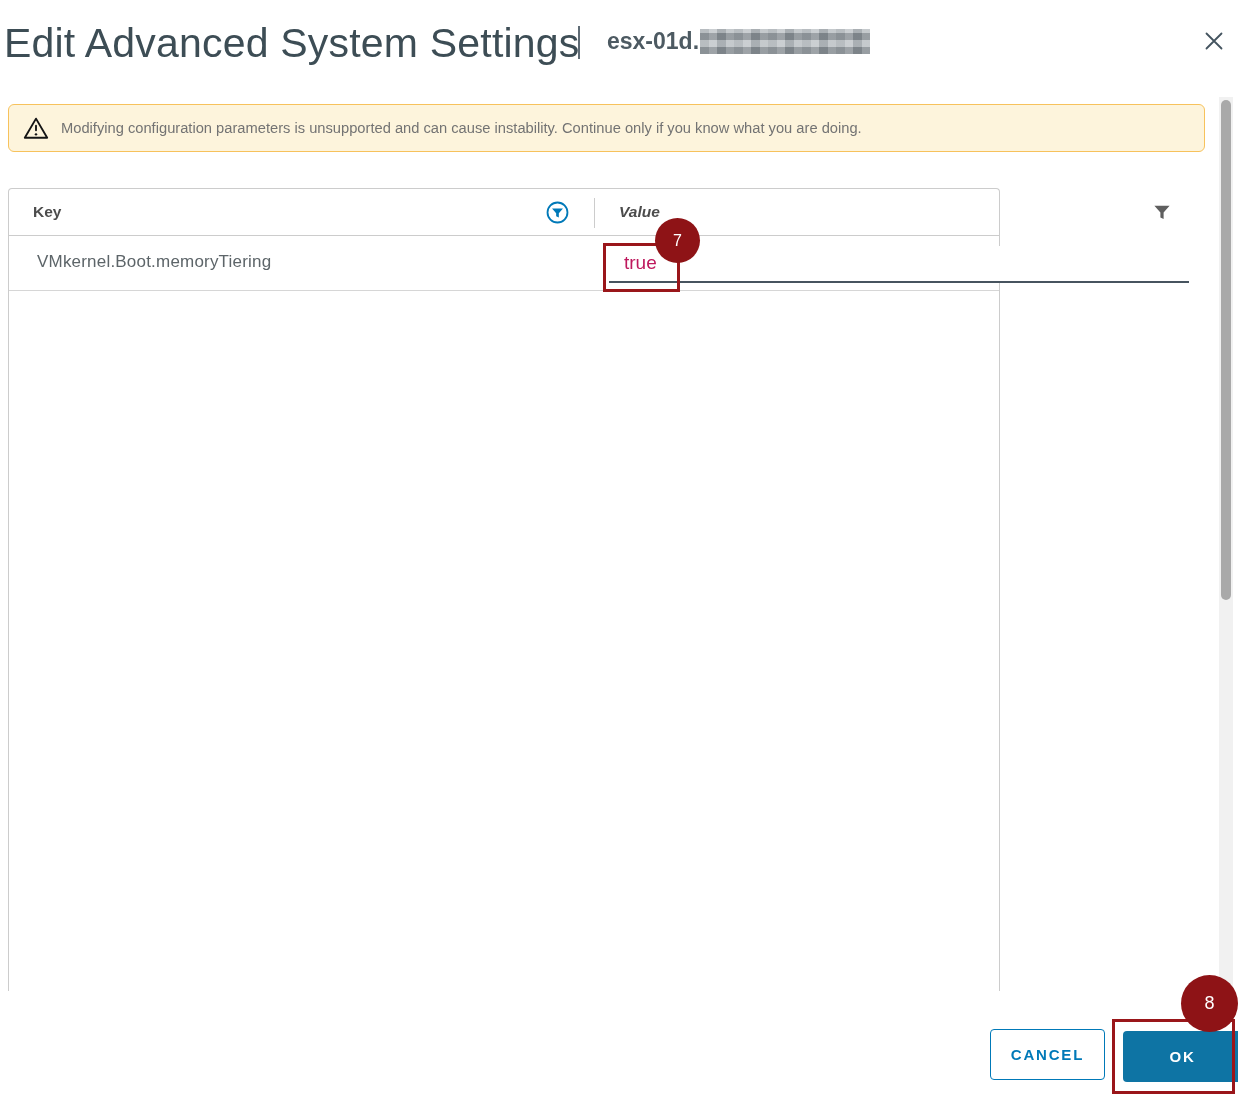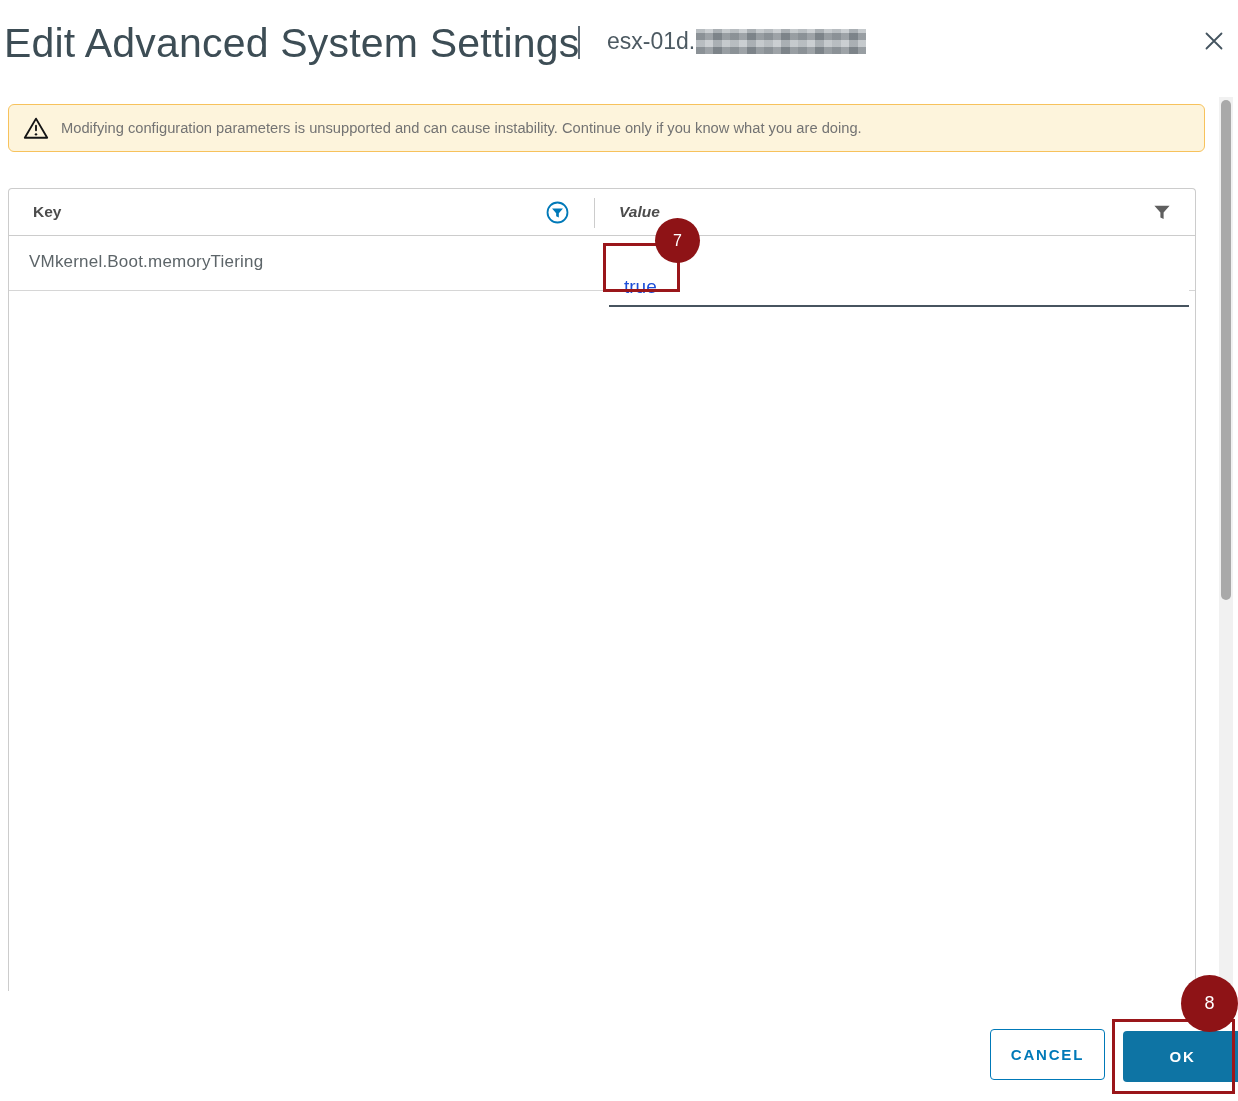--- a/index.html
+++ b/index.html
@@ -17,21 +17,21 @@
     font-size: 41px; font-weight: 400; color: #3d4d55;
     letter-spacing: 0.2px; white-space: nowrap;
   }
   .title-divider {
     position: absolute; left: 578px; top: 26px;
     width: 2px; height: 33px; background: #5f6b75;
   }
   .hostname {
     position: absolute; left: 607px; top: 28px;
     font-size: 23px; color: #4d5a62; white-space: nowrap;
-    display: flex; align-items: center;
+    display: flex; align-items: center; font-weight: bold;
   }
   .redacted-blur {
     display: inline-block; width: 170px; height: 25px; margin-left: 1px;
     background-image:
       repeating-linear-gradient(0deg, rgba(105,112,118,0.45) 0 7px, rgba(205,209,212,0.45) 7px 14px),
       repeating-linear-gradient(90deg, #a7adb1 0 9px, #c9cdd0 9px 17px, #8d9499 17px 26px, #bfc4c7 26px 34px);
   }
   .close-btn {
     position: absolute; left: 1200px; top: 29px;
     width: 28px; height: 28px; cursor: pointer;
@@ -44,21 +44,21 @@
     width: 1197px; height: 48px;
     background: #fdf4dc; border: 1.5px solid #f7c25c; border-radius: 6px;
     display: flex; align-items: center; padding: 0 14px;
   }
   .warn-icon { flex: 0 0 auto; width: 26px; height: 24px; margin-right: 12px; }
   .warn-text { font-size: 14.7px; color: #737373; }
 
   
   .grid {
     position: absolute; left: 8px; top: 188px;
-    width: 1188px; height: 803px;
+    width: 992px; height: 803px;
     border-top: 1px solid #cccccc;
     border-left: 1px solid #cccccc;
     border-right: 1px solid #cccccc;
     border-radius: 4px 4px 0 0;
     background: #ffffff;
   }
   .grid-header {
     position: absolute; left: 0; top: 0; right: 0; height: 47px;
     border-bottom: 1px solid #cccccc;
   }
@@ -70,31 +70,31 @@
   .col-value-label { left: 610px; font-style: italic; }
   .hdr-filter-active { position: absolute; left: 537px; top: 12px; width: 23px; height: 23px; cursor: pointer; }
   .hdr-divider { position: absolute; left: 585px; top: 9px; width: 1px; height: 30px; background: #cccccc; }
   .hdr-filter-plain { position: absolute; left: 1144px; top: 15px; width: 18px; height: 17px; cursor: pointer; }
 
   .grid-row {
     position: absolute; left: 0; top: 47px; right: 0; height: 55px;
     border-bottom: 1px solid #d6d6d6; background: #ffffff;
   }
   .row-key {
-    position: absolute; left: 20px; top: 16px;
+    position: absolute; left: 28px; top: 16px;
     font-size: 17px; color: #5d6569; letter-spacing: 0.2px;
   }
   .value-input {
     position: absolute; left: 600px; top: 10px;
     width: 580px; height: 37px;
     border: none; outline: none;
     border-bottom: 2px solid #47545f;
     background: #ffffff;
     font-family: "Liberation Sans", "DejaVu Sans", sans-serif;
-    font-size: 19px; color: #1d4ed8; padding: 0 0 2px 15px; margin-top: 24px;
+    font-size: 19px; color: #be185d; padding: 0 0 2px 15px;
   }
 
   
   .anno-box { position: absolute; border: 3px solid #9a161a; background: transparent; z-index: 5; pointer-events: none; }
   .anno-box-value { left: 603px; top: 243px; width: 77px; height: 49px; }
   .anno-box-ok { left: 1112px; top: 1019px; width: 123px; height: 75px; }
   .anno-badge {
     position: absolute; border-radius: 50%; background: #8e1316;
     color: #ffffff; display: flex; align-items: center; justify-content: center;
     z-index: 6; font-size: 16px;

